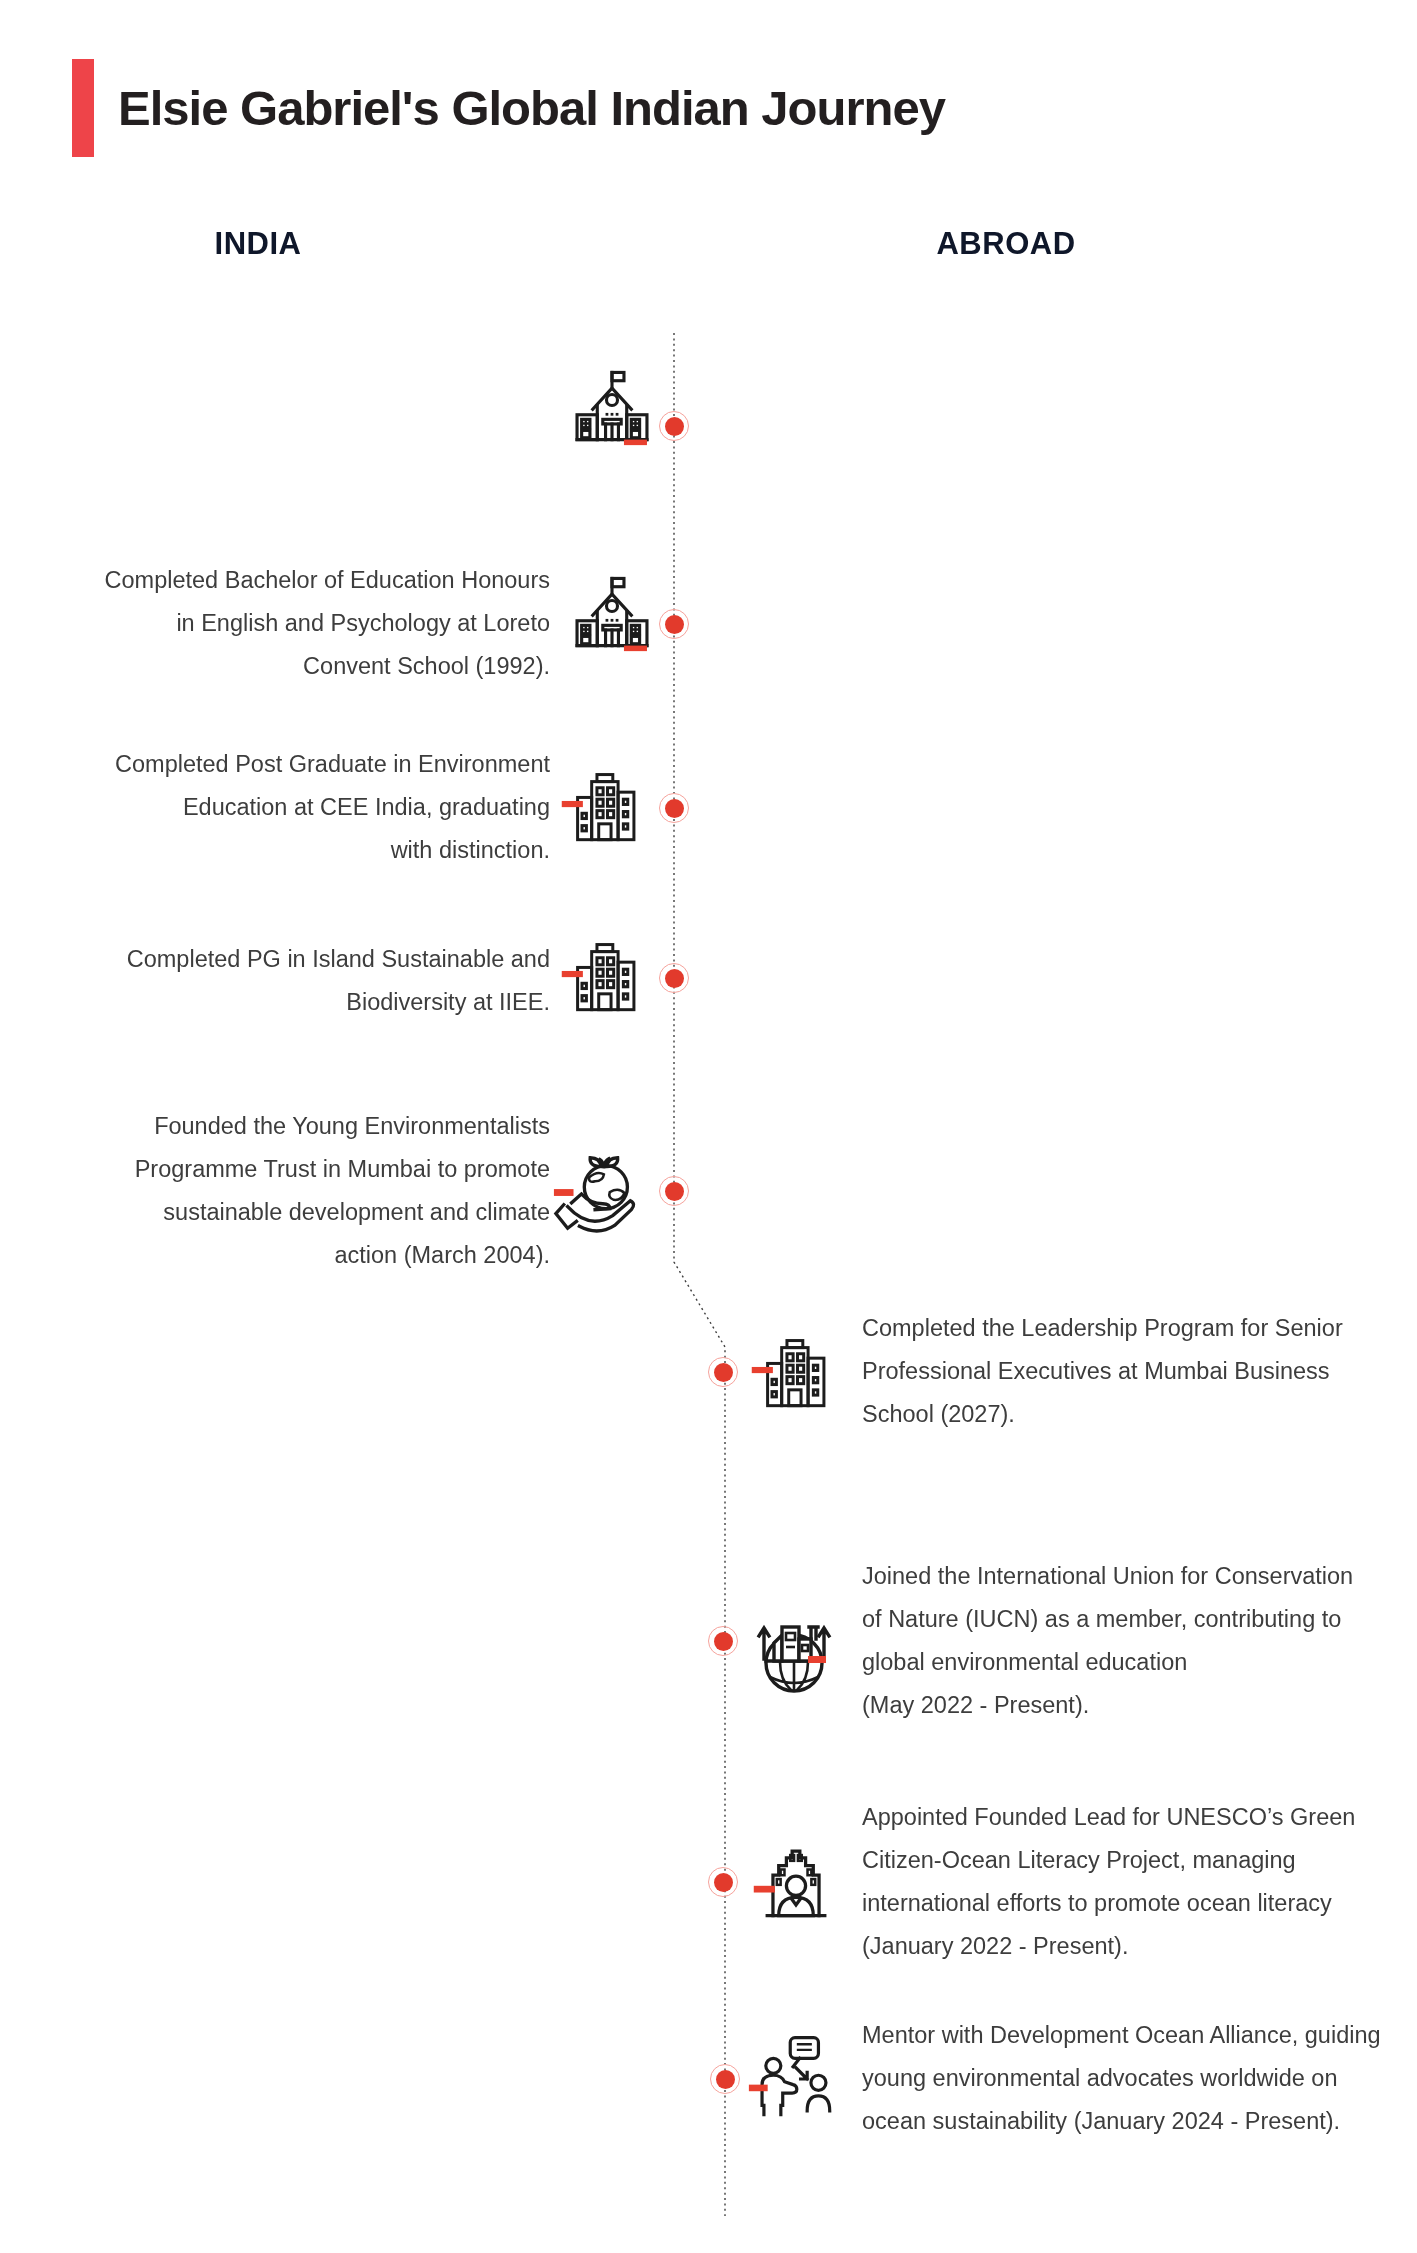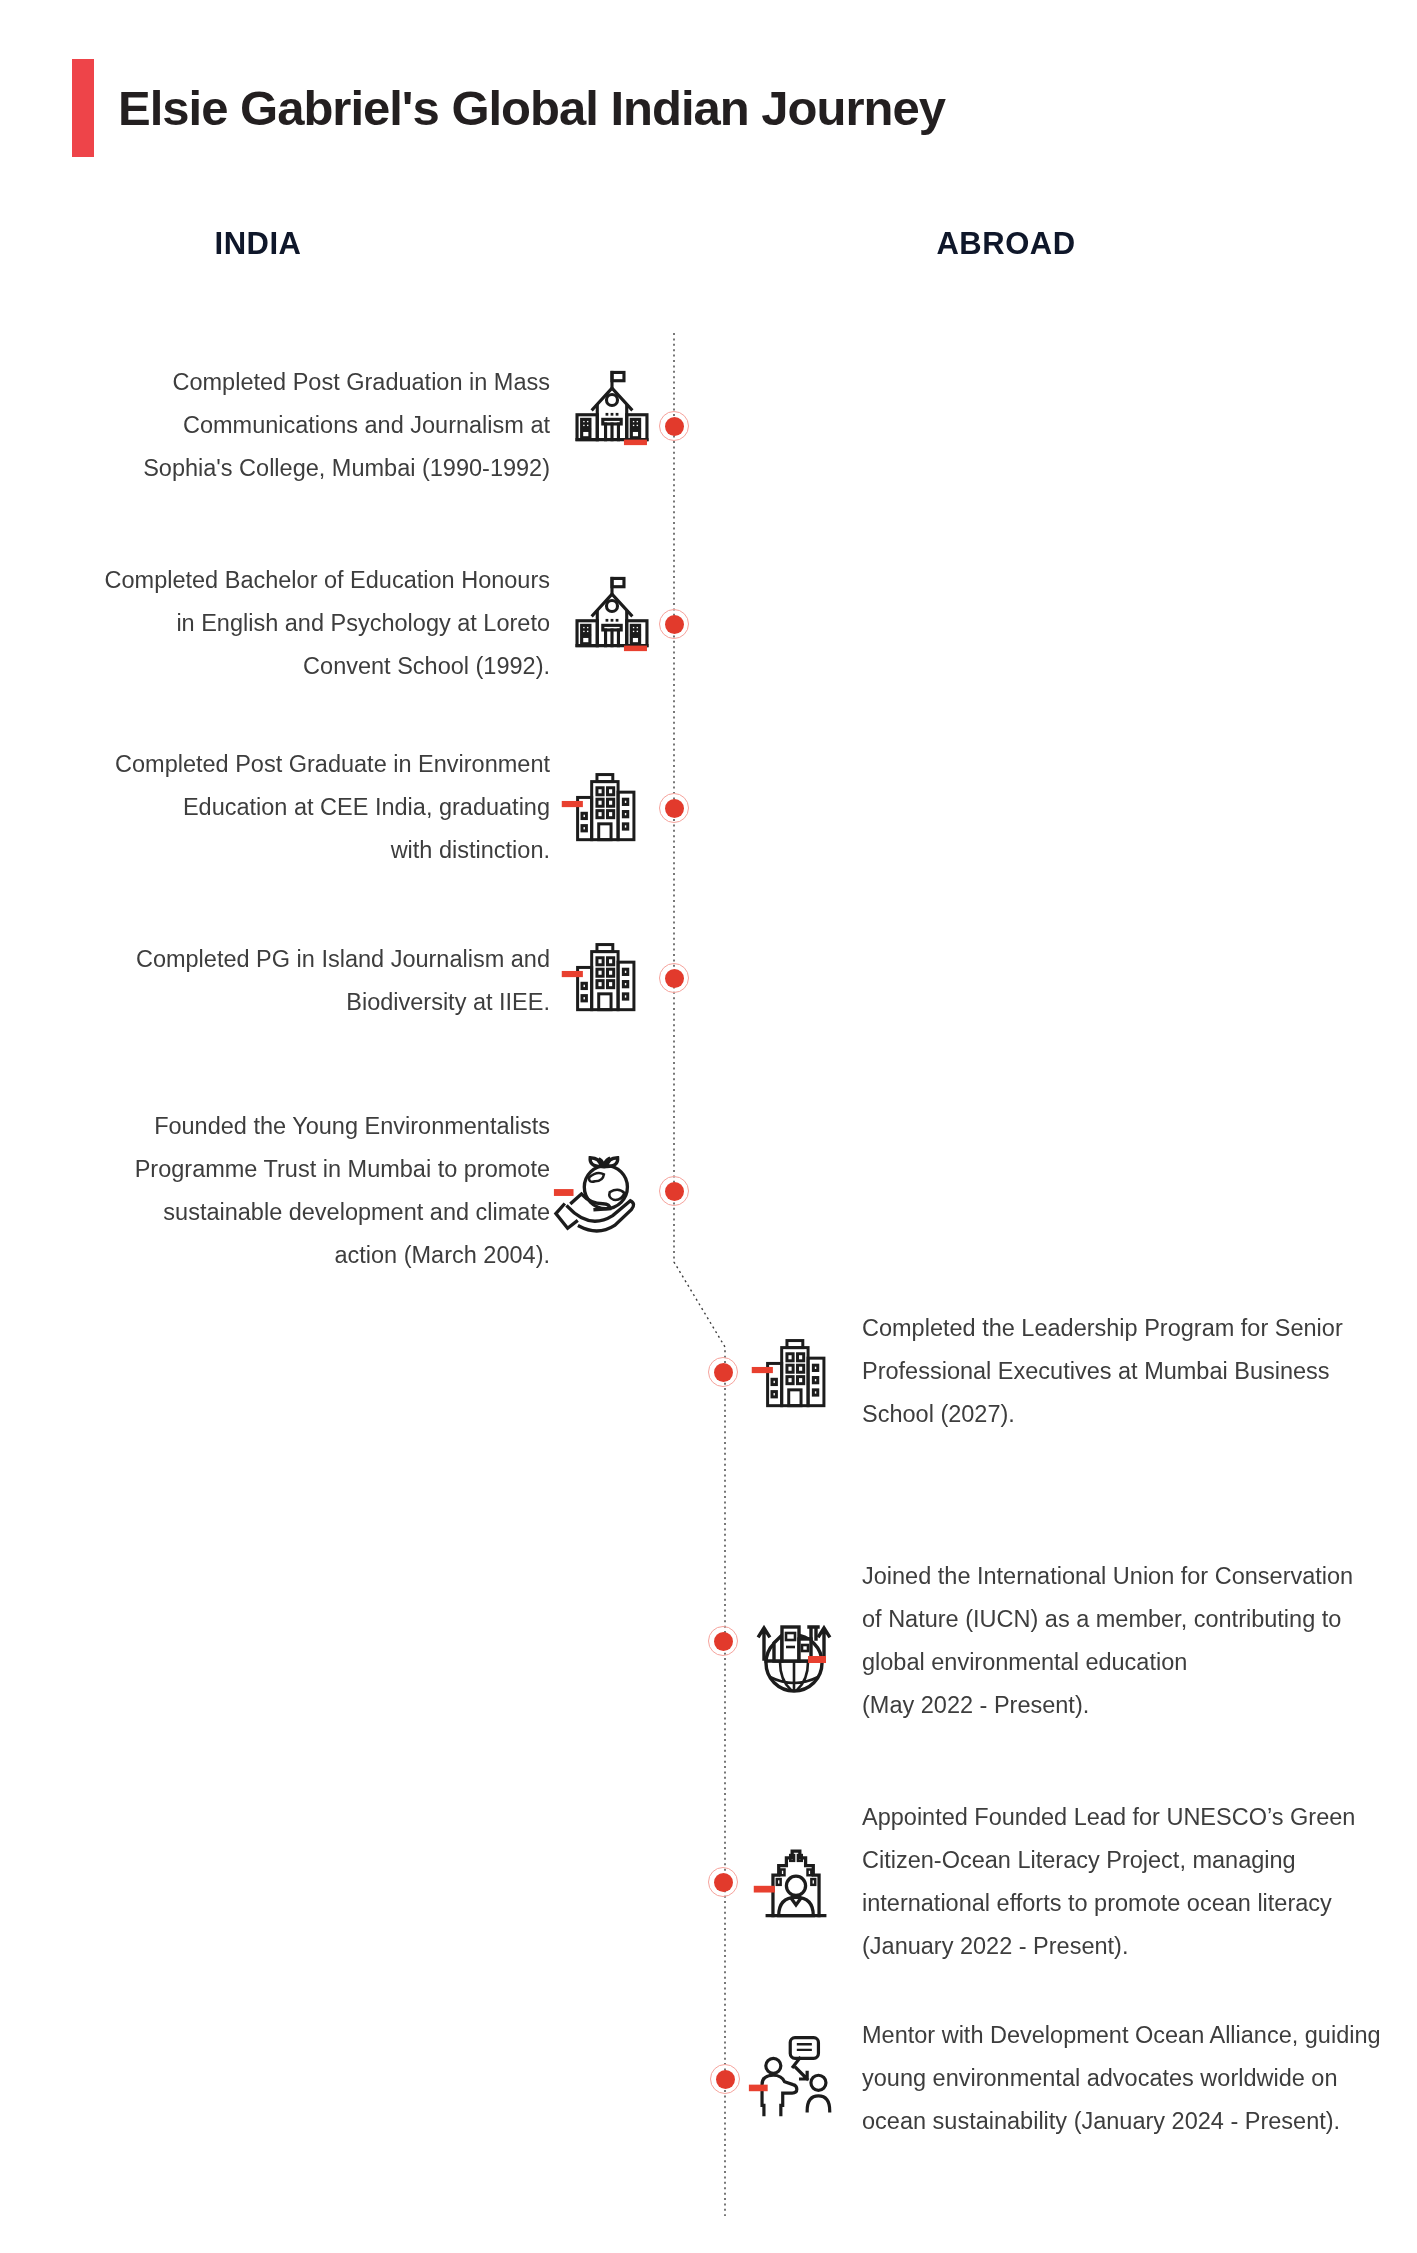--- a/index.html
+++ b/index.html
@@ -79,40 +79,35 @@
   <div class="dot" style="left:708px;top:1626px;">
       <span class="dot-core"></span>
     </div>
   <div class="dot" style="left:708px;top:1867px;">
       <span class="dot-core"></span>
     </div>
   <div class="dot" style="left:710px;top:2064px;">
       <span class="dot-core"></span>
     </div>
 
-  <div class="t-item left" style="top:361px;">
-    <div class="line">Completed Post Graduation in Mass</div>
-    <div class="line">Communications and Journalism at</div>
-    <div class="line">Sophia's College, Mumbai (1990-1992)</div>
-  </div>
 
   <div class="t-item left" style="top:559px;">
     <div class="line">Completed Bachelor of Education Honours</div>
     <div class="line">in English and Psychology at Loreto</div>
     <div class="line">Convent School (1992).</div>
   </div>
 
   <div class="t-item left" style="top:743px;">
     <div class="line">Completed Post Graduate in Environment</div>
     <div class="line">Education at CEE India, graduating</div>
     <div class="line">with distinction.</div>
   </div>
 
   <div class="t-item left" style="top:938px;">
-    <div class="line">Completed PG in Island Journalism and</div>
+    <div class="line">Completed PG in Island Sustainable and</div>
     <div class="line">Biodiversity at IIEE.</div>
   </div>
 
   <div class="t-item left" style="top:1105px;">
     <div class="line">Founded the Young Environmentalists</div>
     <div class="line">Programme Trust in Mumbai to promote</div>
     <div class="line">sustainable development and climate</div>
     <div class="line">action (March 2004).</div>
   </div>
 

